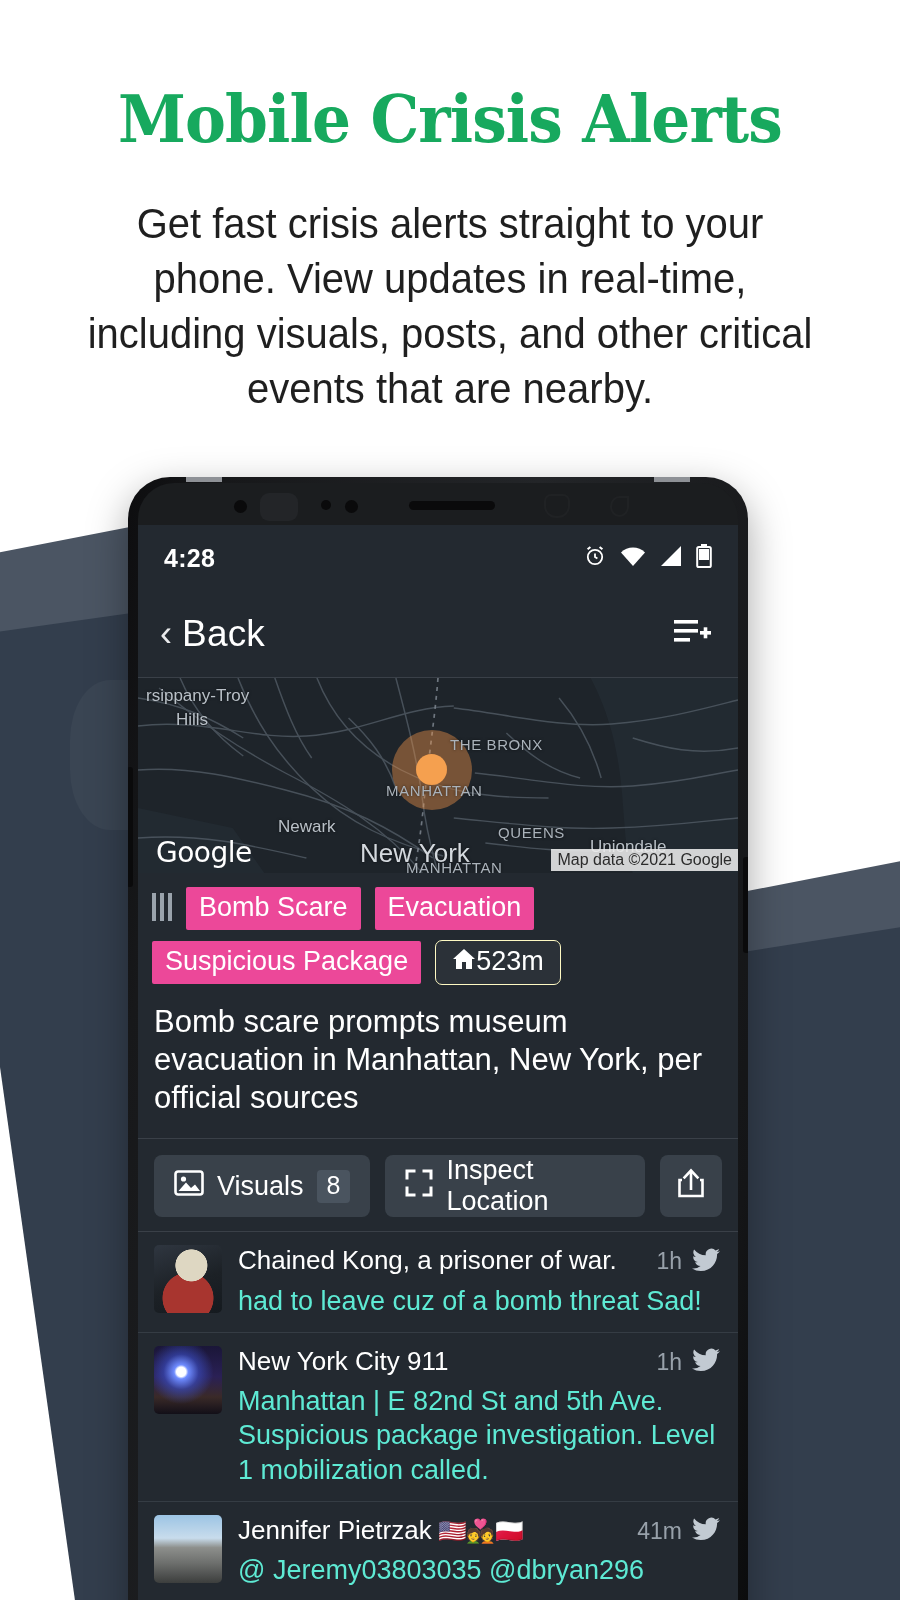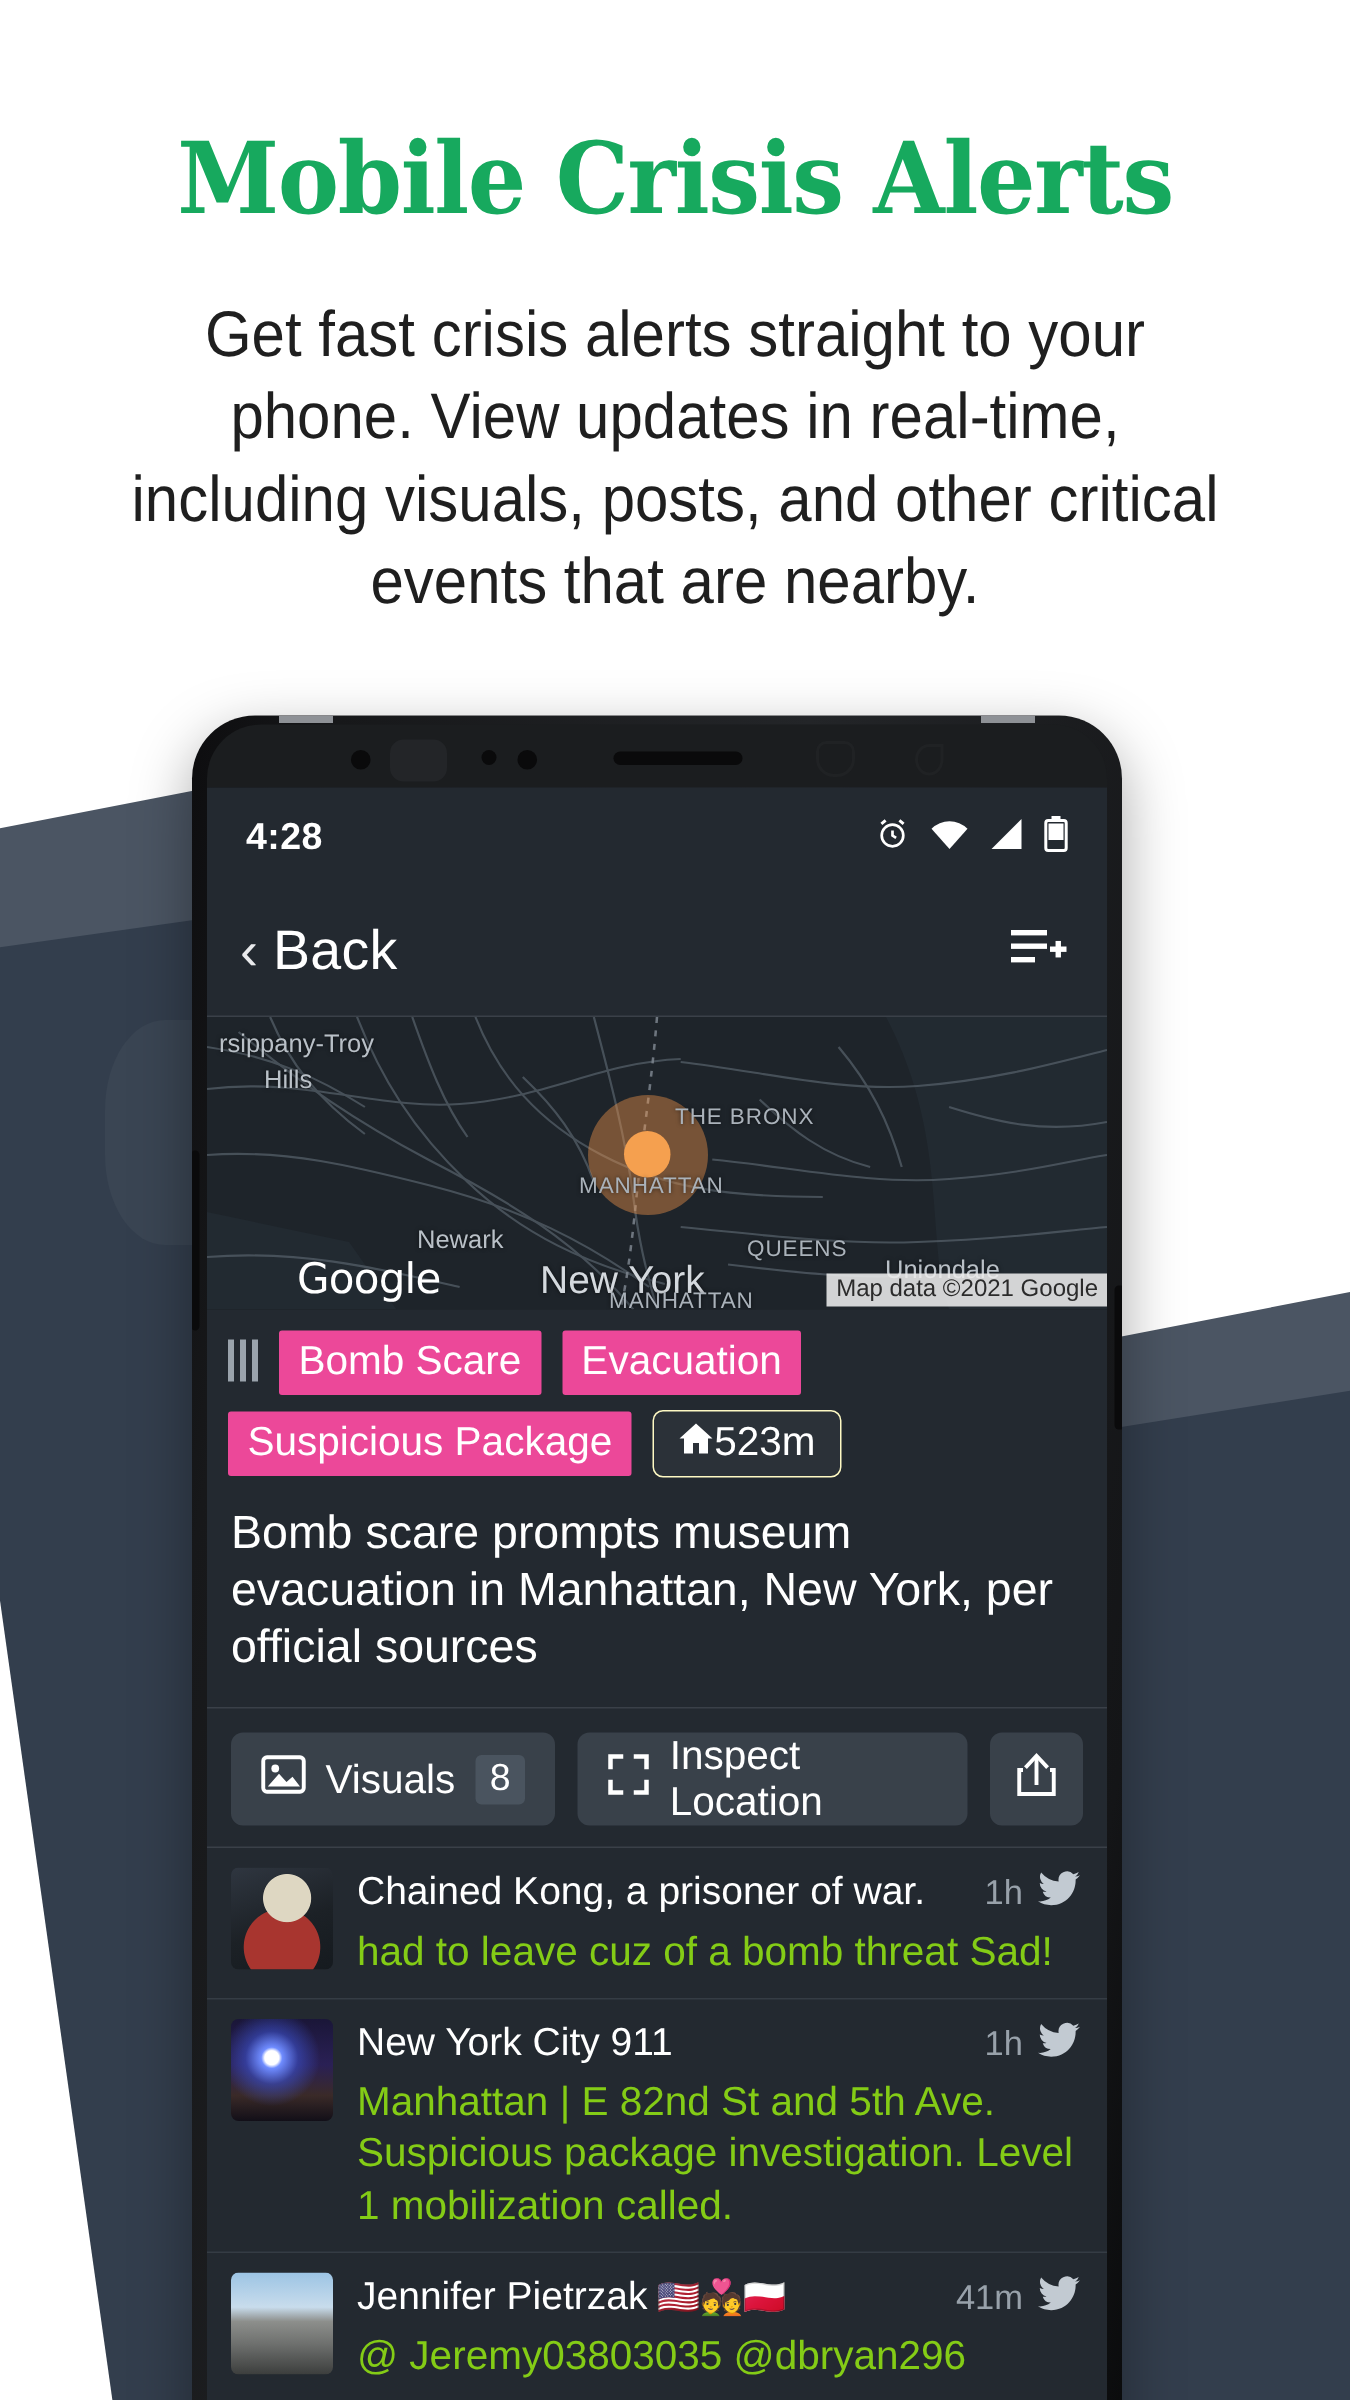--- a/index.html
+++ b/index.html
@@ -135,21 +135,20 @@
     border-radius: 50%; background: rgba(243,149,74,.42);
   }
   .marker-dot {
     position: absolute; left: 278px; top: 76px; width: 31px; height: 31px;
     border-radius: 50%; background: #f5a04f;
   }
   .g-logo {
     position: absolute; left: 18px; bottom: 4px;
     font-family: "DejaVu Sans", sans-serif; font-size: 28px; color: #fff; font-weight: 400;
     letter-spacing: -.5px;
-    margin-left: 42px;
   }
   .map-attr {
     position: absolute; right: 0; bottom: 2px;
     background: rgba(236,236,236,.88); color: #2b2b2b;
     font-size: 16px; padding: 2px 6px; white-space: nowrap;
   }
 
   
   .tags { padding: 14px 16px 4px 14px; display: flex; flex-wrap: wrap; align-items: center; gap: 10px 14px; }
   .grip { display: flex; gap: 4px; align-self: flex-start; margin-top: 6px; }
@@ -186,21 +185,21 @@
   
   .tweets { }
   .tweet { display: flex; gap: 16px; padding: 13px 18px 14px 16px; border-top: 1px solid #353c44; }
   .tweet:first-child { border-top: none; }
   .avatar { width: 68px; height: 68px; border-radius: 5px; flex: none; overflow: hidden; position: relative; background: #20262c; }
   .tw-body { flex: 1; min-width: 0; }
   .tw-top { display: flex; align-items: baseline; justify-content: space-between; gap: 12px; }
   .tw-name { color: #ffffff; font-size: 26px; line-height: 1.2; }
   .tw-meta { display: flex; align-items: center; gap: 10px; flex: none; }
   .tw-time { color: #98a1aa; font-size: 23px; }
-  .tw-text { color: #84cc16; font-size: 27px; line-height: 1.27; margin-top: 7px; }
+  .tw-text { color: #5eead4; font-size: 27px; line-height: 1.27; margin-top: 7px; }
   .emoji { font-size: 23px; }
 </style>
 </head>
 <body>
 
 <div class="bg-wrap">
   <div class="bg-left-light"></div>
   <div class="bg-left-dark"></div>
   <div class="bg-left-blob"></div>
   <div class="bg-right-light"></div>

